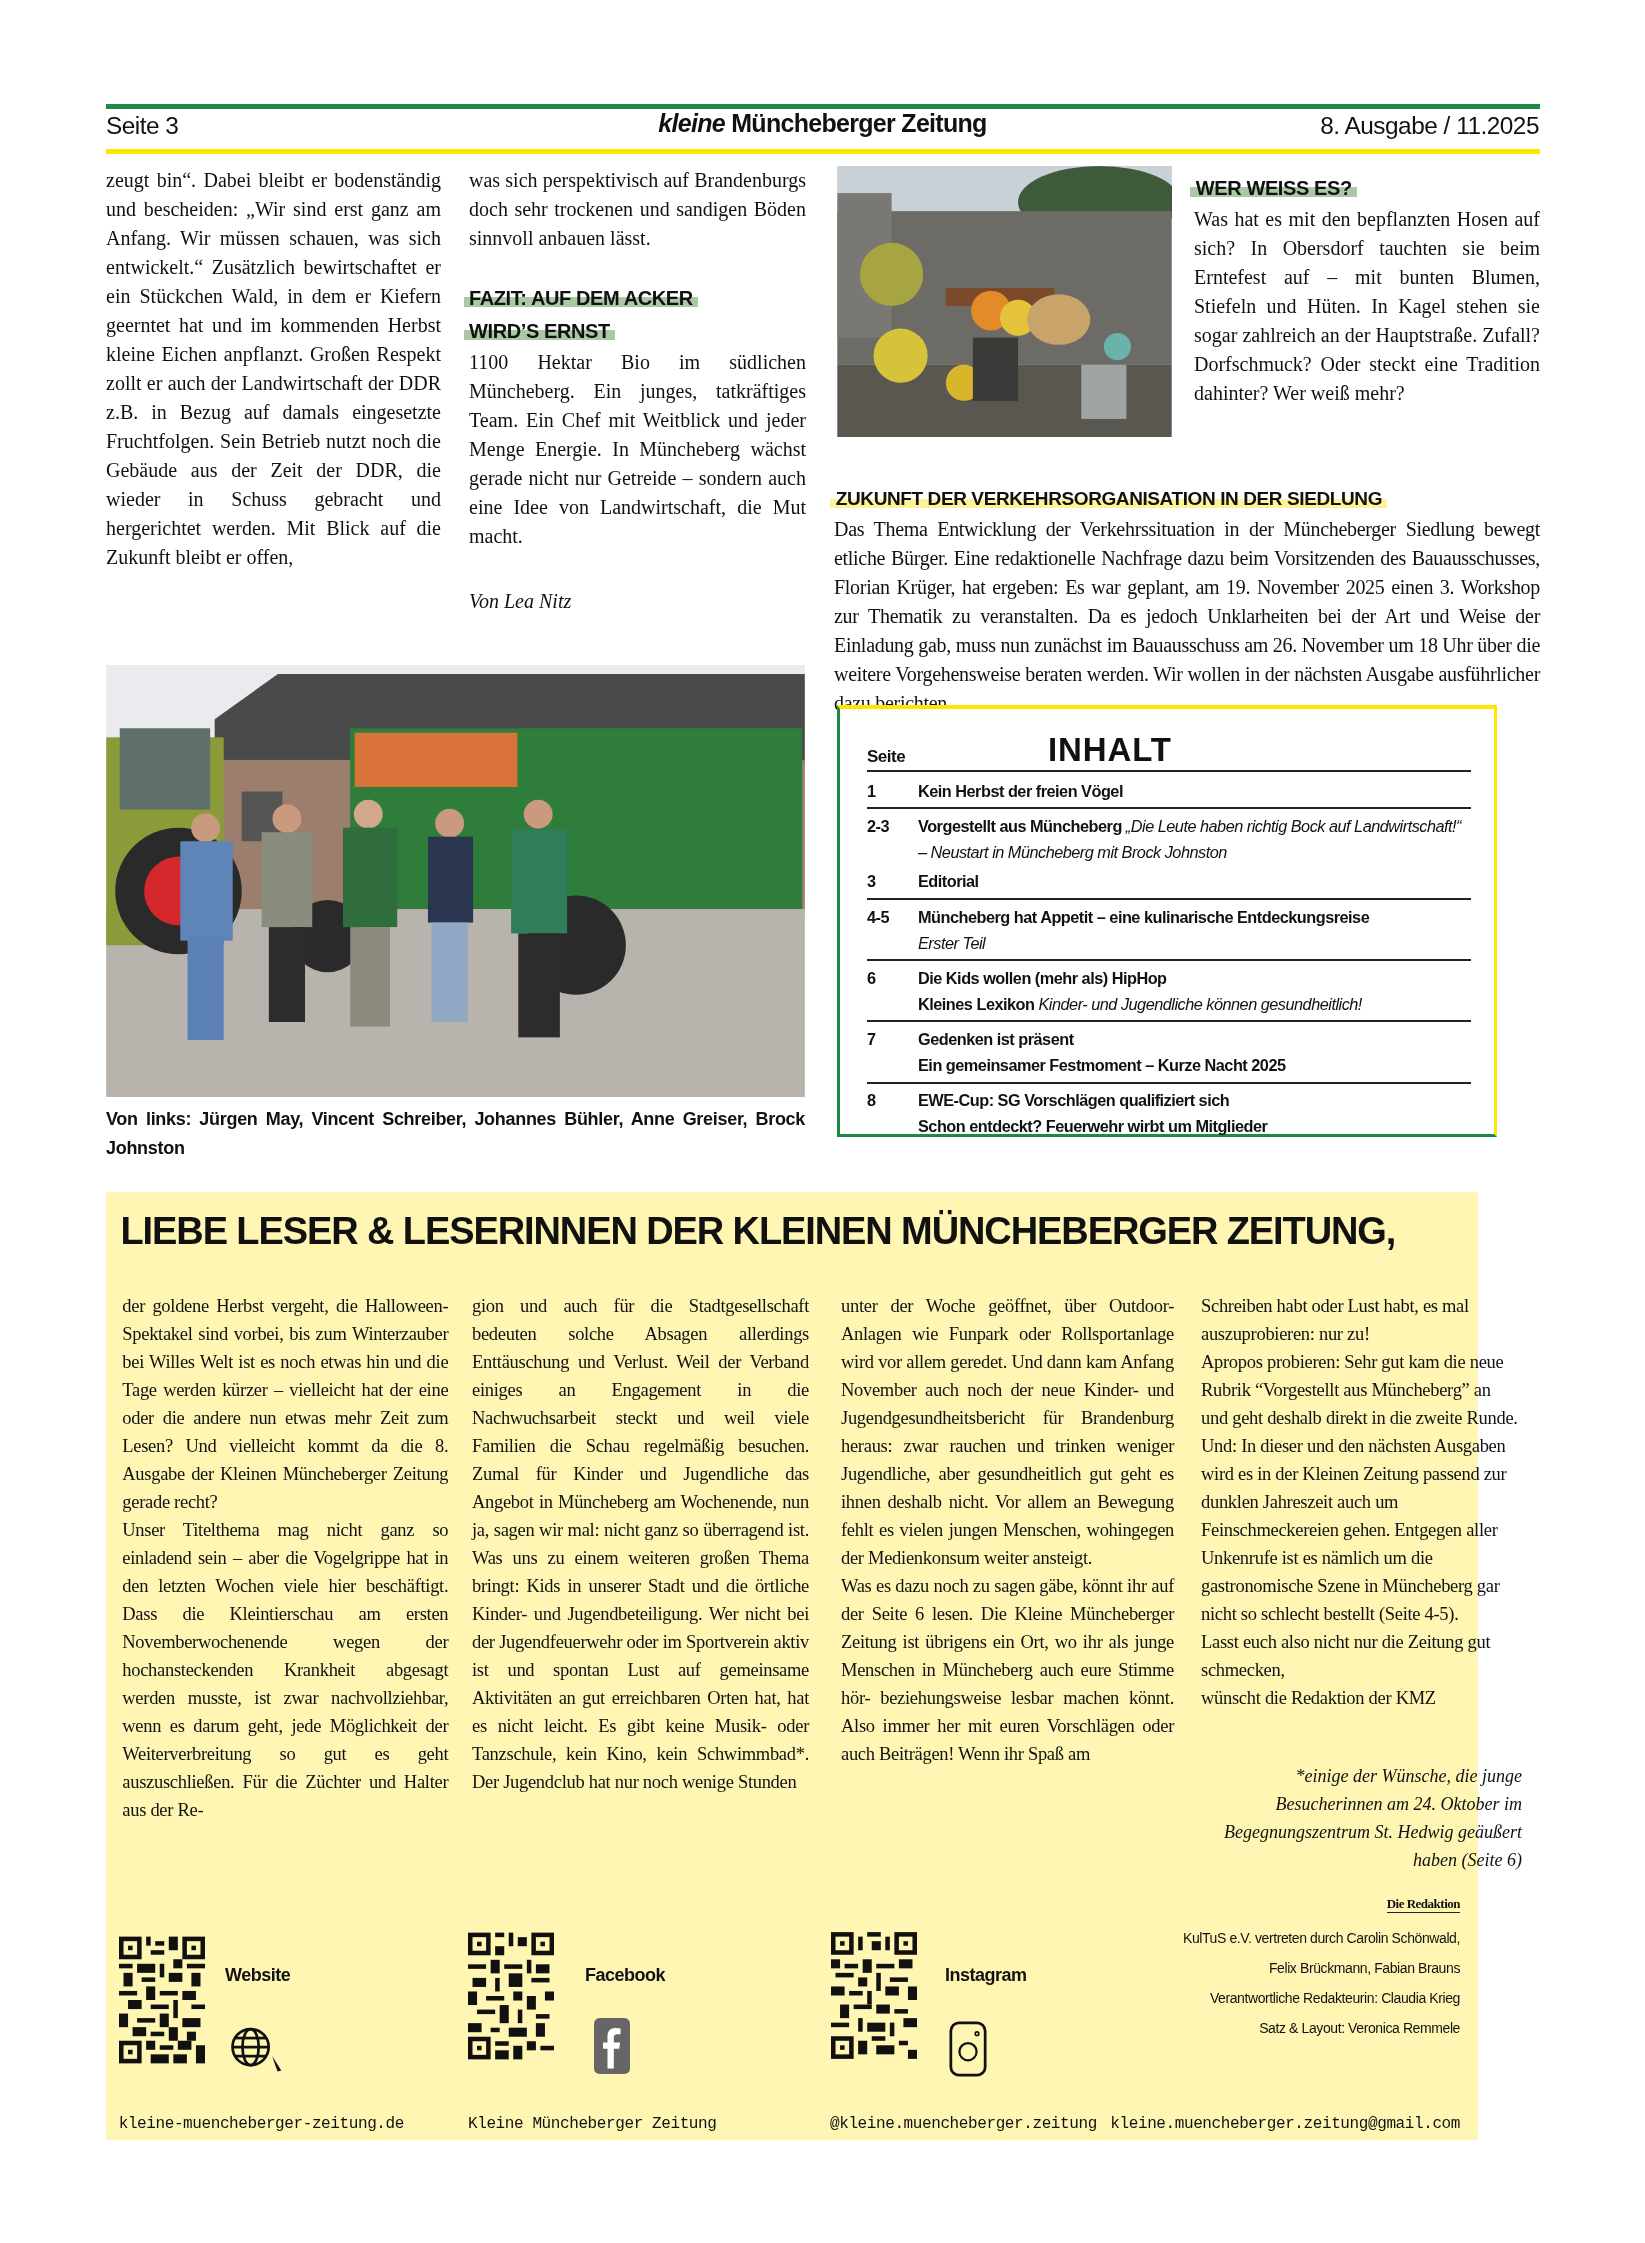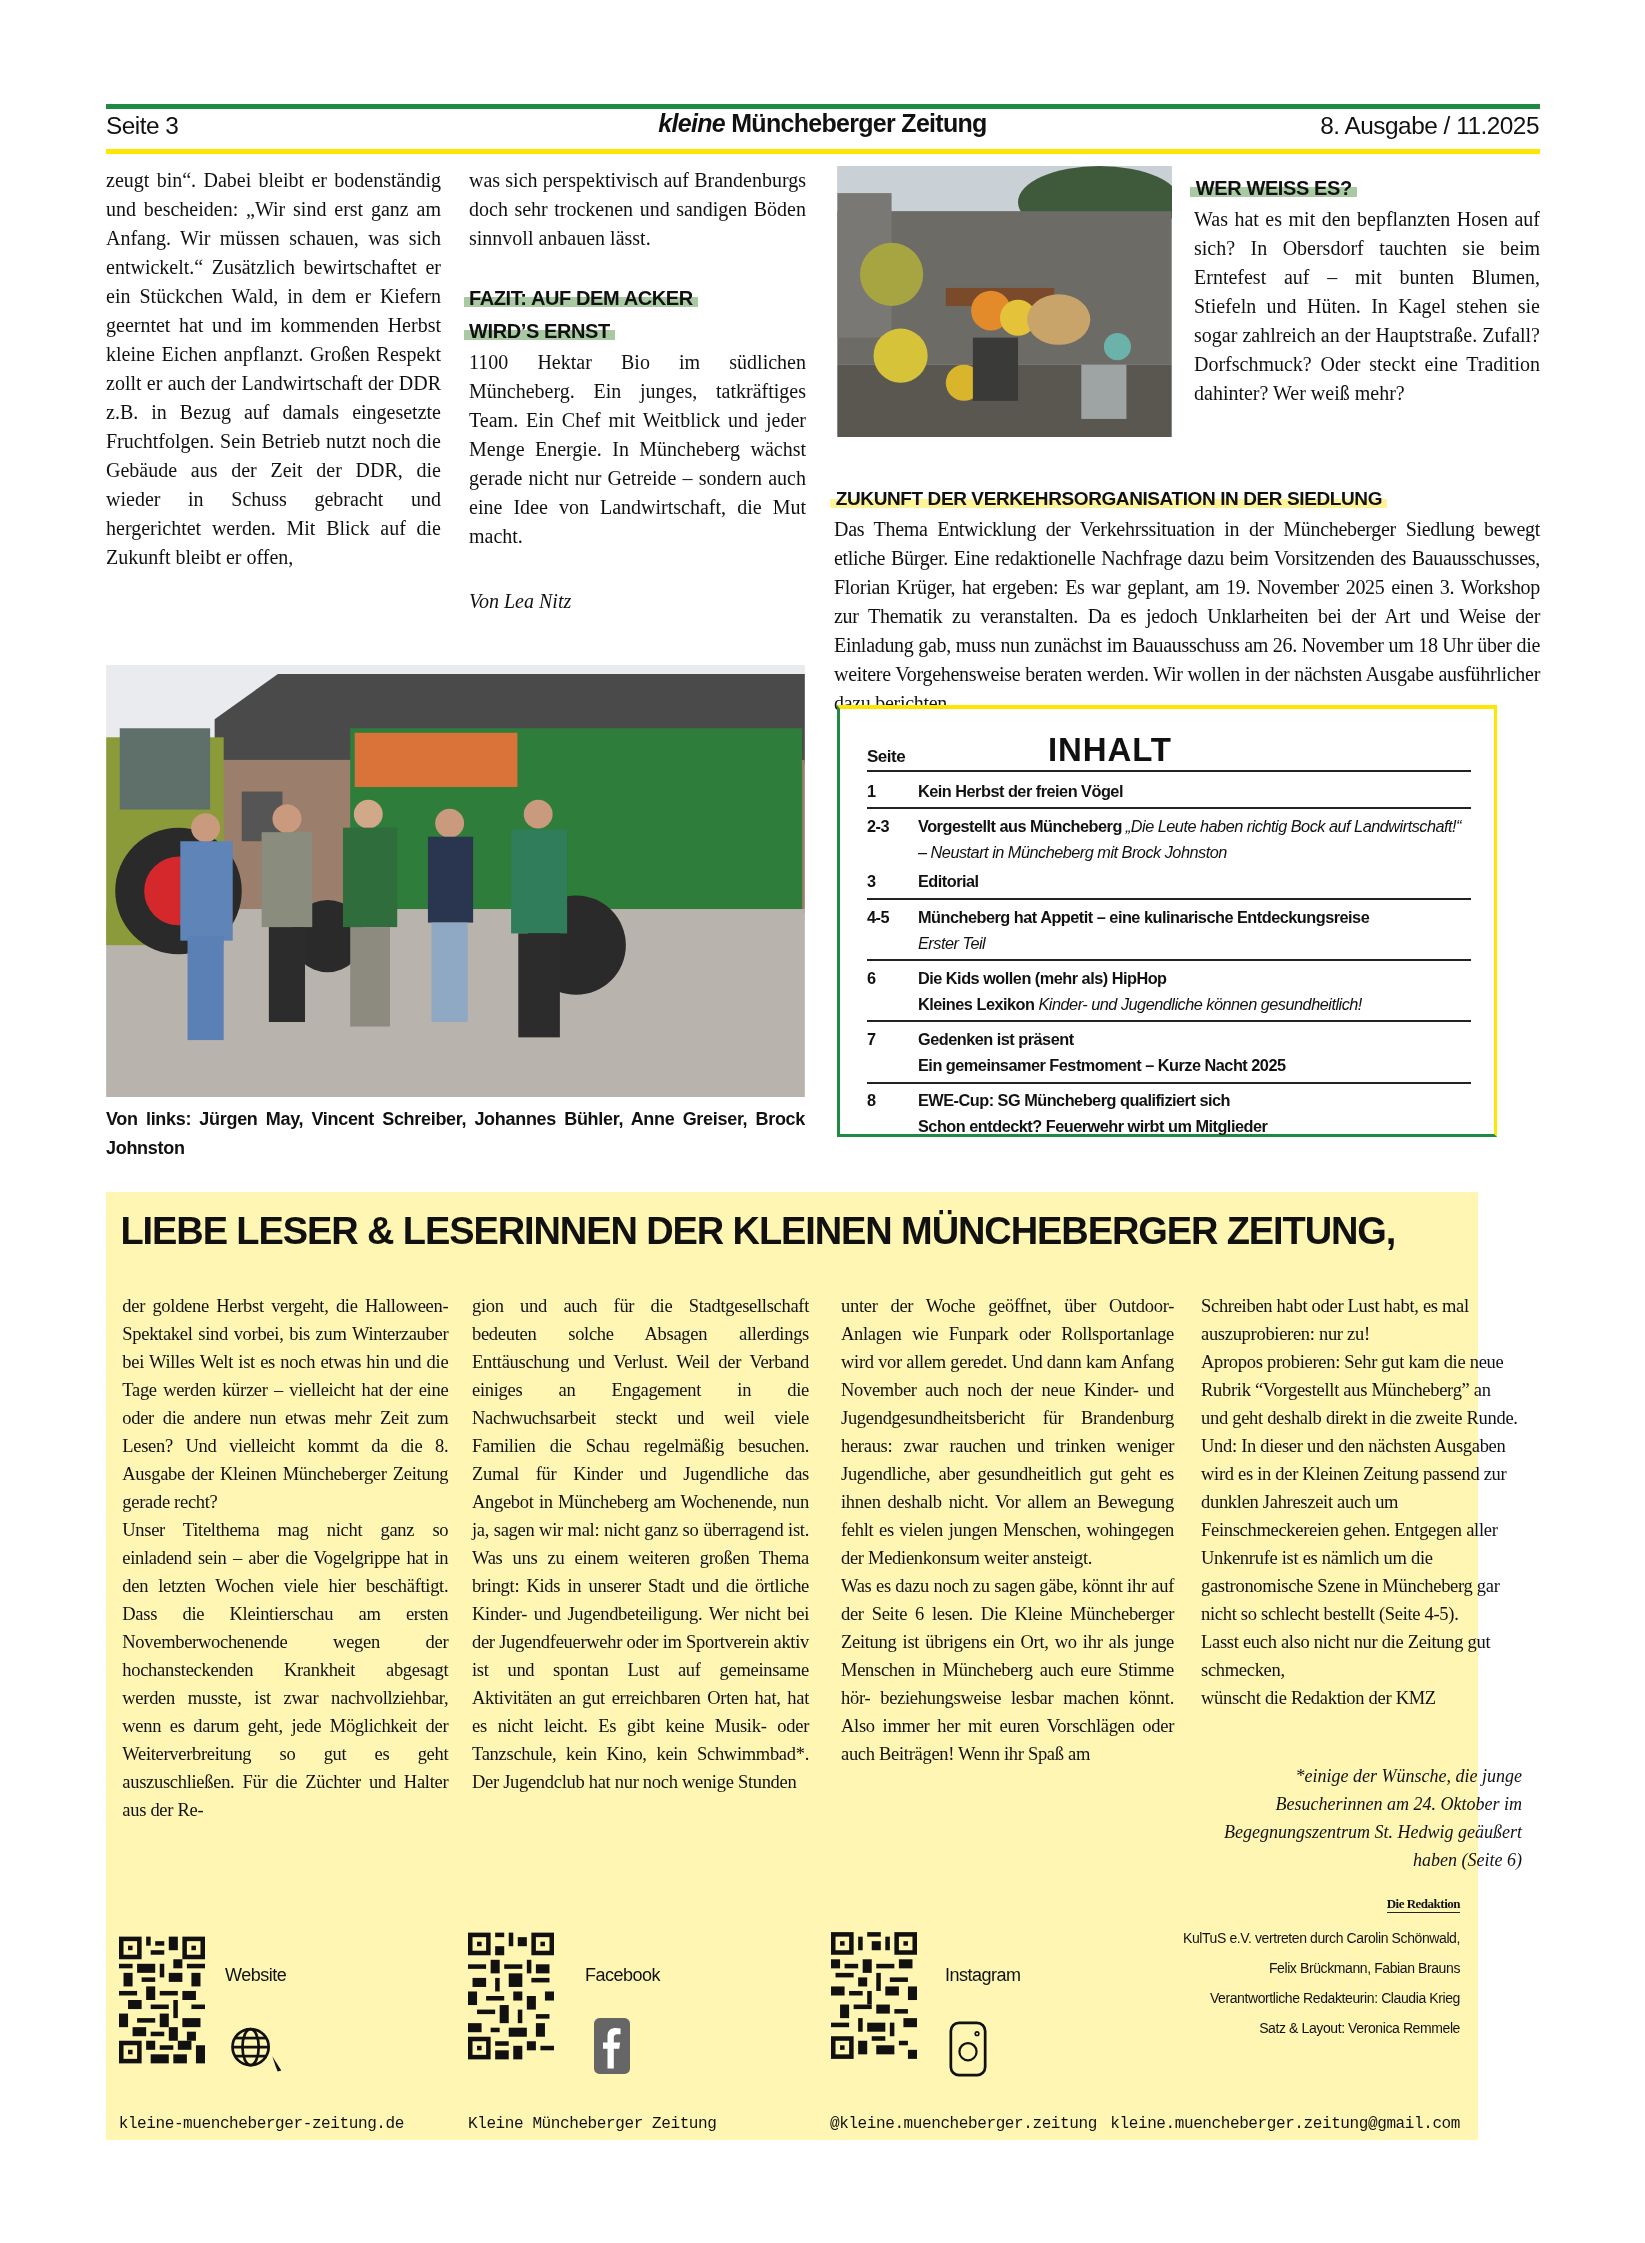--- a/index.html
+++ b/index.html
@@ -42,21 +42,21 @@
 
   
   .edbox { position:absolute; left:106px; top:1192px; width:1372px; height:948px; background:#fff6b3; }
   .ed-title { position:absolute; left:14.5px; top:18px; font-family:"Liberation Sans", sans-serif; font-weight:900; font-size:38px; letter-spacing:-1.1px; color:#111; white-space:nowrap; }
   .ed-col { position:absolute; top:100px; font-size:18.5px; line-height:28px; text-align:justify; letter-spacing:-0.3px; }
   .ed-note { position:absolute; font-style:italic; font-size:18px; line-height:28px; text-align:right; }
   .redaktion { position:absolute; right:18px; top:704px; font-family:Liberation Serif, serif; font-weight:bold; font-size:13px; border-bottom:1.8px solid #222; letter-spacing:-0.5px; }
   .imprint { position:absolute; right:18px; top:731px; font-family:"Liberation Sans", sans-serif; font-size:14px; line-height:30px; text-align:right; letter-spacing:-0.4px;margin-left:12px; }
 
   .qr { position:absolute; width:86px; height:127px; }
-  .social-label { position:absolute; font-family:"Liberation Sans", sans-serif; font-weight:normal; font-size:18px; letter-spacing:-0.5px; }
+  .social-label { position:absolute; font-family:"Liberation Sans", sans-serif; font-weight:bold; font-size:18px; letter-spacing:-0.5px; }
   .social-url { position:absolute; font-family:Liberation Mono, monospace; font-size:16px; letter-spacing:-0.4px;margin-top:16px; }
 </style>
 </head>
 <body>
 
 <div class="rule-green"></div>
 <div class="hdr-left">Seite 3</div>
 <div class="hdr-center"><span class="kl">kleine</span><span> Müncheberger Zeitung</span></div>
 <div class="hdr-right">8. Ausgabe / 11.2025</div>
 <div class="rule-yellow"></div>
@@ -169,21 +169,21 @@
     <div class="toc-row">
       <div class="pg">6</div>
       <div class="txt"><span class="b">Die Kids wollen (mehr als) HipHop</span><br><span class="b">Kleines Lexikon</span><span class="i"> Kinder- und Jugendliche können gesundheitlich!</span></div>
     </div>
     <div class="toc-row">
       <div class="pg">7</div>
       <div class="txt"><span class="b">Gedenken ist präsent</span><br><span class="b">Ein gemeinsamer Festmoment  –  Kurze Nacht 2025</span></div>
     </div>
     <div class="toc-row noline">
       <div class="pg">8</div>
-      <div class="txt"><span class="b">EWE-Cup: SG Müncheberg qualifiziert sich</span><br><span class="b">Schon entdeckt? Feuerwehr wirbt um Mitglieder</span></div>
+      <div class="txt"><span class="b">EWE-Cup: SG Vorschlägen qualifiziert sich</span><br><span class="b">Schon entdeckt? Feuerwehr wirbt um Mitglieder</span></div>
     </div>
   </div>
 </div>
 
 <div class="edbox">
   <div class="ed-title">LIEBE LESER &amp; LESERINNEN DER KLEINEN MÜNCHEBERGER ZEITUNG,</div>
 
   <div class="ed-col" style="left:16.3px; width:326px; white-space:pre-line;">der goldene Herbst vergeht, die Halloween-Spektakel sind vorbei, bis zum Winterzauber bei Willes Welt ist es noch etwas hin und die Tage werden kürzer – vielleicht hat der eine oder die andere nun etwas mehr Zeit zum Lesen? Und vielleicht kommt da die 8. Ausgabe der Kleinen Müncheberger Zeitung gerade recht?
 Unser Titelthema mag nicht ganz so einladend sein – aber die Vogelgrippe hat in den letzten Wochen viele hier beschäftigt. Dass die Kleintierschau am ersten Novemberwochenende wegen der hochansteckenden Krankheit abgesagt werden musste, ist zwar nachvollziehbar, wenn es darum geht, jede Möglichkeit der Weiterverbreitung so gut es geht auszuschließen. Für die Züchter und Halter aus der Re-</div>
   <div class="ed-col" style="left:366px; width:337px; white-space:pre-line;">gion und auch für die Stadtgesellschaft bedeuten solche Absagen allerdings Enttäuschung und Verlust. Weil der Verband einiges an Engagement in die Nachwuchsarbeit steckt und weil viele Familien die Schau regelmäßig besuchen. Zumal für Kinder und Jugendliche das Angebot in Müncheberg am Wochenende, nun ja, sagen wir mal: nicht ganz so überragend ist. Was uns zu einem weiteren großen Thema bringt: Kids in unserer Stadt und die örtliche Kinder- und Jugendbeteiligung. Wer nicht bei der Jugendfeuerwehr oder im Sportverein aktiv ist und spontan Lust auf gemeinsame Aktivitäten an gut erreichbaren Orten hat, hat es nicht leicht. Es gibt keine Musik- oder Tanzschule, kein Kino, kein Schwimmbad*. Der Jugendclub hat nur noch wenige Stunden</div>

